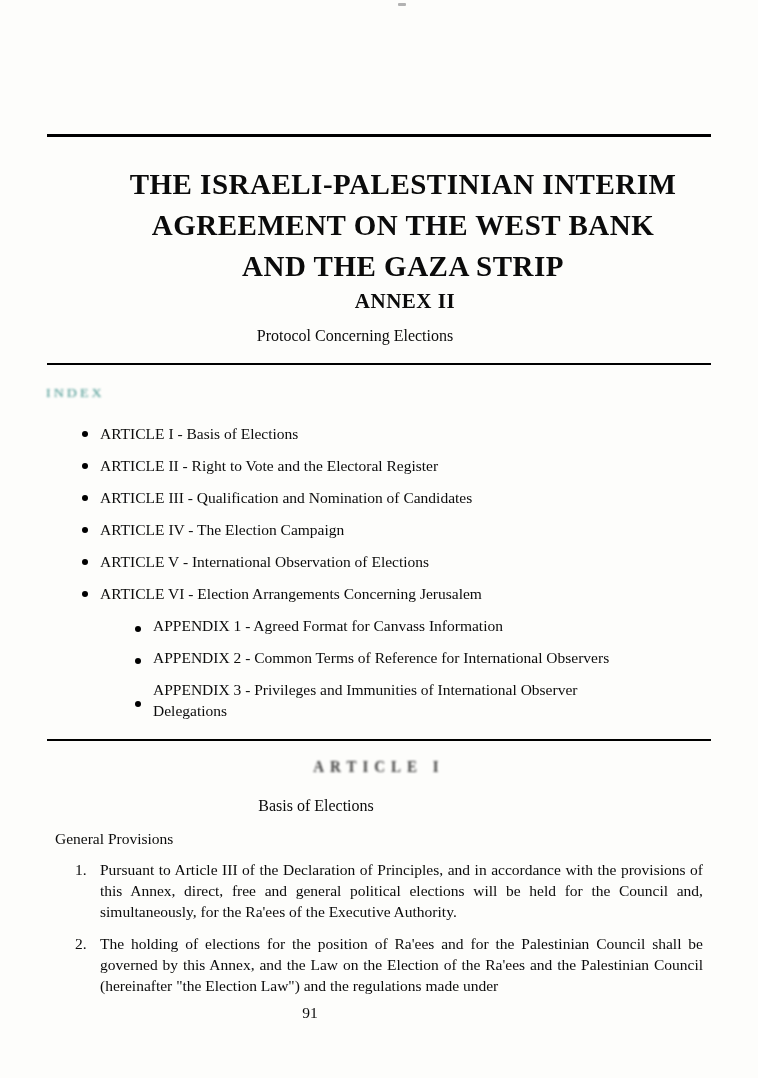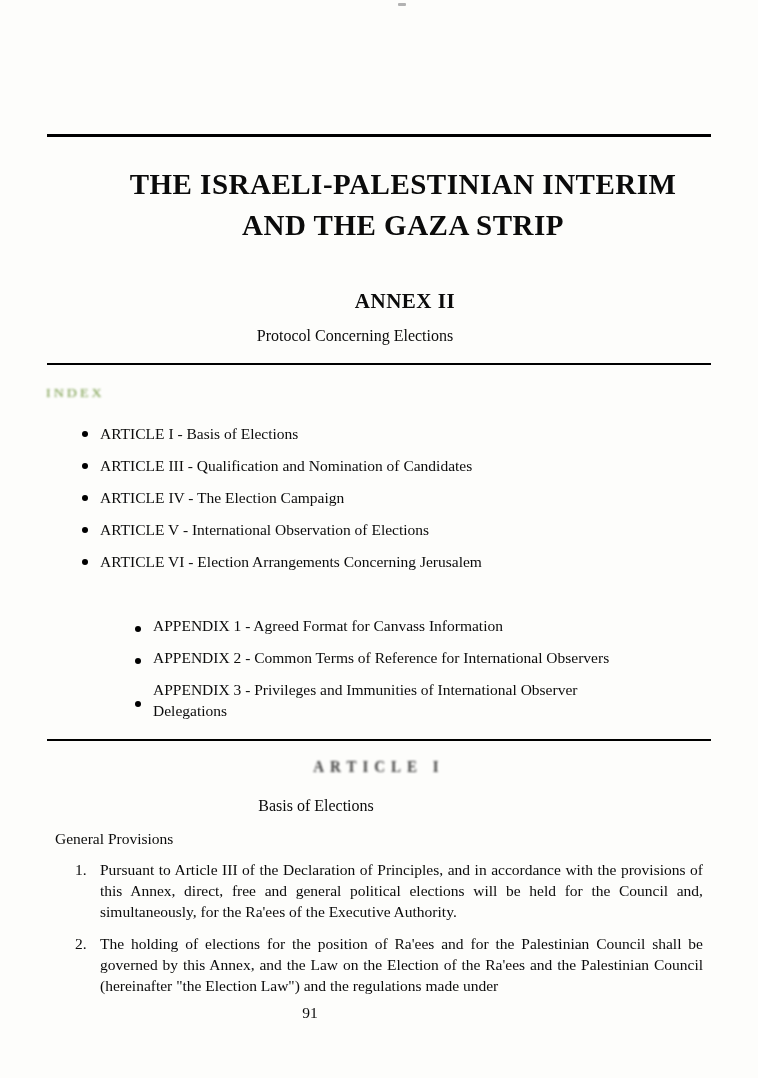--- a/index.html
+++ b/index.html
@@ -73,21 +73,21 @@
     text-align: center;
     font-size: 16px;
   }
 
   .index-faint {
     position: absolute;
     top: 385px;
     left: 46px;
     font-size: 14px;
     letter-spacing: 3px;
-    color: #4d7c0f;
+    color: #0f766e;
     opacity: 0.8;
     filter: blur(0.9px);
     transform: scaleY(0.95);
   }
 
   .article-list {
     position: absolute;
     top: 424px;
     left: 82px;
     width: 620px;
@@ -194,35 +194,40 @@
 <body>
 
 <div class="page">
 
   <div class="scan-mark"></div>
 
   <div class="rule rule-top"></div>
 
   <h1 class="title">
     <span class="tline">THE ISRAELI-PALESTINIAN INTERIM</span>
+    <span class="tline">AGREEMENT ON THE WEST BANK</span>
     <span class="tline">AND THE GAZA STRIP</span>
   </h1>
 
   <h2 class="annex">ANNEX II</h2>
 
   <div class="subtitle">Protocol Concerning Elections</div>
 
   <div class="rule rule-mid"></div>
 
   <div class="index-faint">INDEX</div>
 
   <ul class="article-list">
     <li>
       <span class="bullet"></span>
       <span class="item-text">ARTICLE I - Basis of Elections</span>
+    </li>
+    <li>
+      <span class="bullet"></span>
+      <span class="item-text">ARTICLE II - Right to Vote and the Electoral Register</span>
     </li>
     <li>
       <span class="bullet"></span>
       <span class="item-text">ARTICLE III - Qualification and Nomination of Candidates</span>
     </li>
     <li>
       <span class="bullet"></span>
       <span class="item-text">ARTICLE IV - The Election Campaign</span>
     </li>
     <li>

